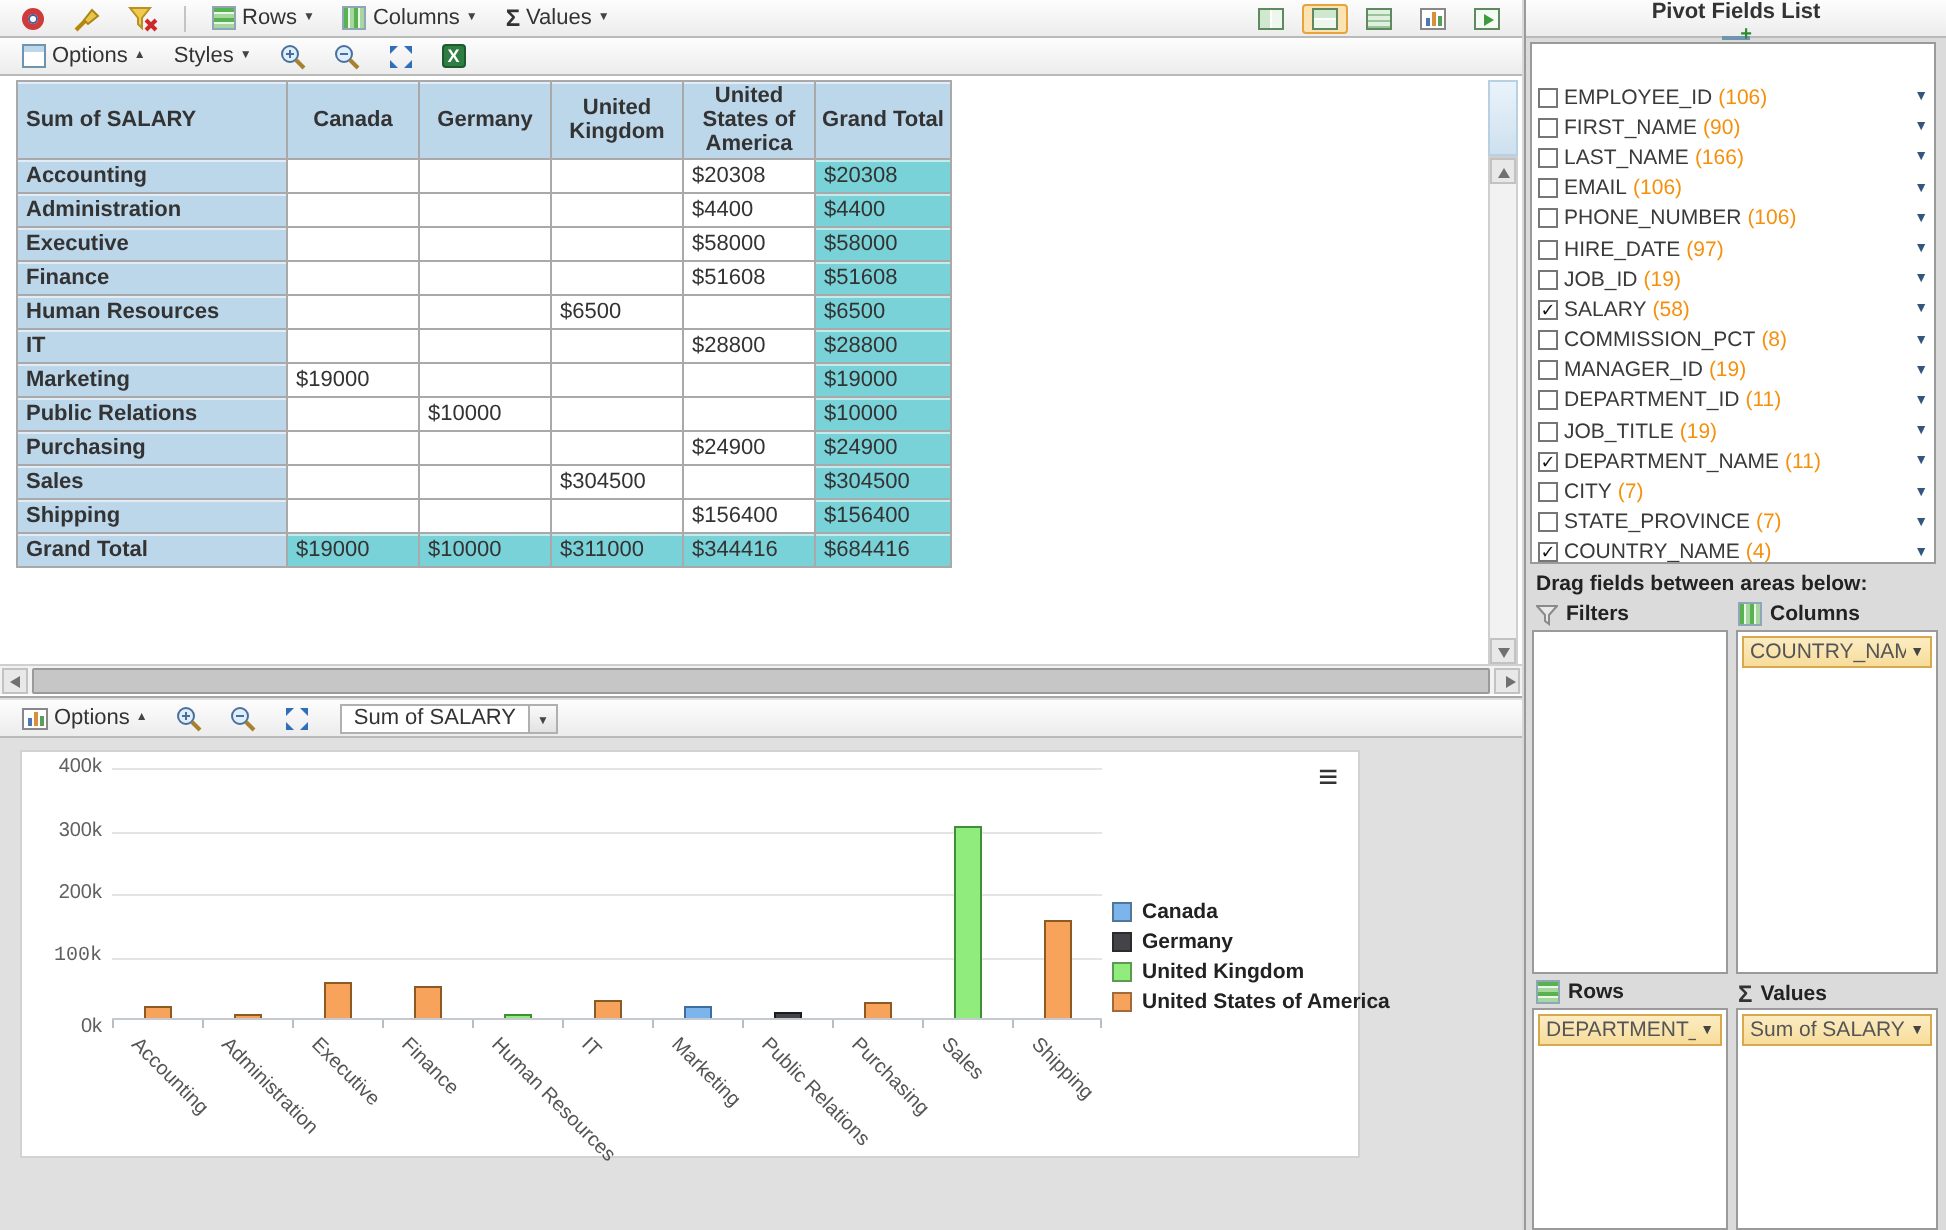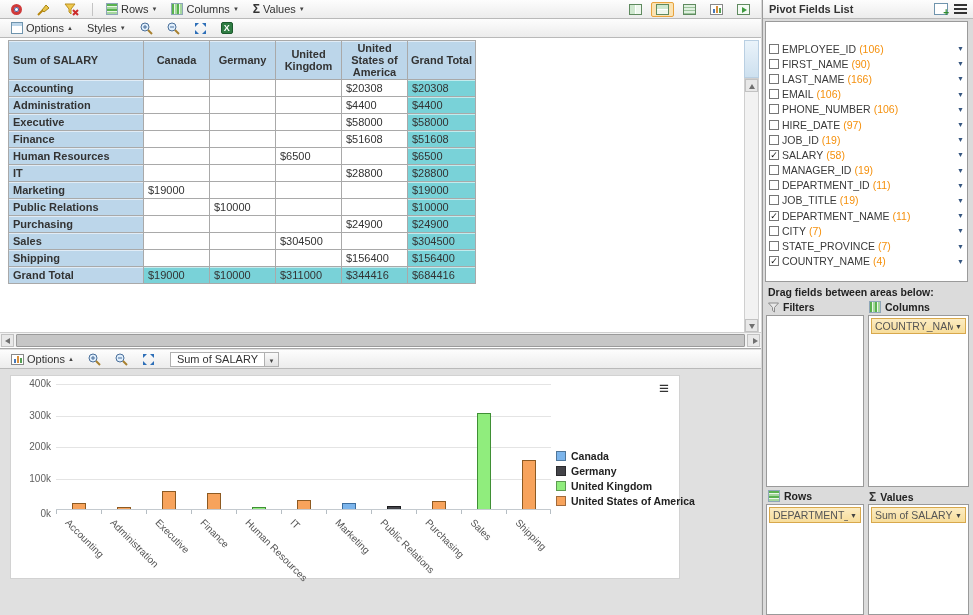--- a/index.html
+++ b/index.html
@@ -107,22 +107,22 @@
   .xlab { position:absolute; top:133px; font-size:10px; color:#555; white-space:nowrap;
           transform:rotate(45deg); transform-origin:top left; }
   .legend { position:absolute; left:545px; top:72px; }
   .lrow { display:flex; align-items:center; height:15px; gap:5px; }
   .sw { width:10px; height:10px; border:1px solid rgba(0,0,0,.35); display:inline-block; }
   .lname { font-size:10.5px; font-weight:bold; color:#222; white-space:nowrap; }
 
   
   .rp { position:absolute; left:762px; top:0; width:211px; height:615px; background:#dbdbdb;
         border-left:1px solid #9a9a9a; }
-  .rp-header { height:19px; display:flex; align-items:center; padding:0 6px; gap:6px;
-               background:linear-gradient(#fdfdfd,#ececec); border-bottom:1px solid #b9b9b9; }
+  .rp-header { height:19px; display:flex; align-items:center; padding:0 20px; gap:6px;
+               background:linear-gradient(#fdfdfd,#ececec); border-bottom:1px solid #b9b9b9;flex-direction:column; }
   .rp-title { font-weight:bold; flex:1; }
   .fields-box { position:absolute; left:2px; top:21px; width:203px; height:261px; background:#fff;
                 border:1px solid #9a9a9a; overflow:hidden; padding-top:19px; }
   .frow { display:flex; align-items:center; height:15.2px; padding:0 3px; gap:3px; }
   .cb { width:10px; height:10px; border:1px solid #767676; background:#fff; font-size:9px;
         line-height:9px; text-align:center; color:#111; flex:none; }
   .fname { color:#3a3a3a; white-space:nowrap; font-size:10.5px; }
   .fcount { color:#f5900c; font-size:10.5px; }
   .farrow { margin-left:auto; font-size:7px; color:#35557f; }
   .drag-hint { position:absolute; left:5px; top:286px; font-weight:bold; font-size:10.5px; color:#222; }
@@ -399,21 +399,21 @@
         <span class="txt">Sum of SALARY</span>
         <span class="btn"><span class="caret">▼</span></span>
       </span>
     </div>
 
     <div class="chart-box">
       <span class="chart-menu">≡</span>
       <div class="plot" id="chart-plot">
           <div class="ylab" style="top: 124px;">0k</div>
           <div class="grid" style="top: 94.5px;"></div>
-          <div class="ylab" style="top: 88.5px;">100k</div>
+          <div class="ylab" style="top: 88.5px; font-family: Liberation Mono, monospace;">100k</div>
           <div class="grid" style="top: 63px;"></div>
           <div class="ylab" style="top: 57px;">200k</div>
           <div class="grid" style="top: 31.5px;"></div>
           <div class="ylab" style="top: 25.5px;">300k</div>
           <div class="grid" style="top: 0px;"></div>
           <div class="ylab" style="top: -6px;">400k</div>
           <div class="tick" style="left: 0px;"></div>
           <div class="bar" style="left: 16px; height: 6px; background: rgb(247, 163, 92); border-color: rgb(141, 90, 34);"></div>
           <div class="xlab" style="left: 15px;">Accounting</div>
           <div class="tick" style="left: 45px;"></div>
@@ -524,20 +524,26 @@
           <span class="farrow">▼</span>
         </div>
         <div class="frow">
           <span class="cb">✓</span>
           <span class="fname">SALARY</span>
           <span class="fcount">(58)</span>
           <span class="farrow">▼</span>
         </div>
         <div class="frow">
           <span class="cb"></span>
+          <span class="fname">COMMISSION_PCT</span>
+          <span class="fcount">(8)</span>
+          <span class="farrow">▼</span>
+        </div>
+        <div class="frow">
+          <span class="cb"></span>
           <span class="fname">MANAGER_ID</span>
           <span class="fcount">(19)</span>
           <span class="farrow">▼</span>
         </div>
         <div class="frow">
           <span class="cb"></span>
           <span class="fname">DEPARTMENT_ID</span>
           <span class="fcount">(11)</span>
           <span class="farrow">▼</span>
         </div>

